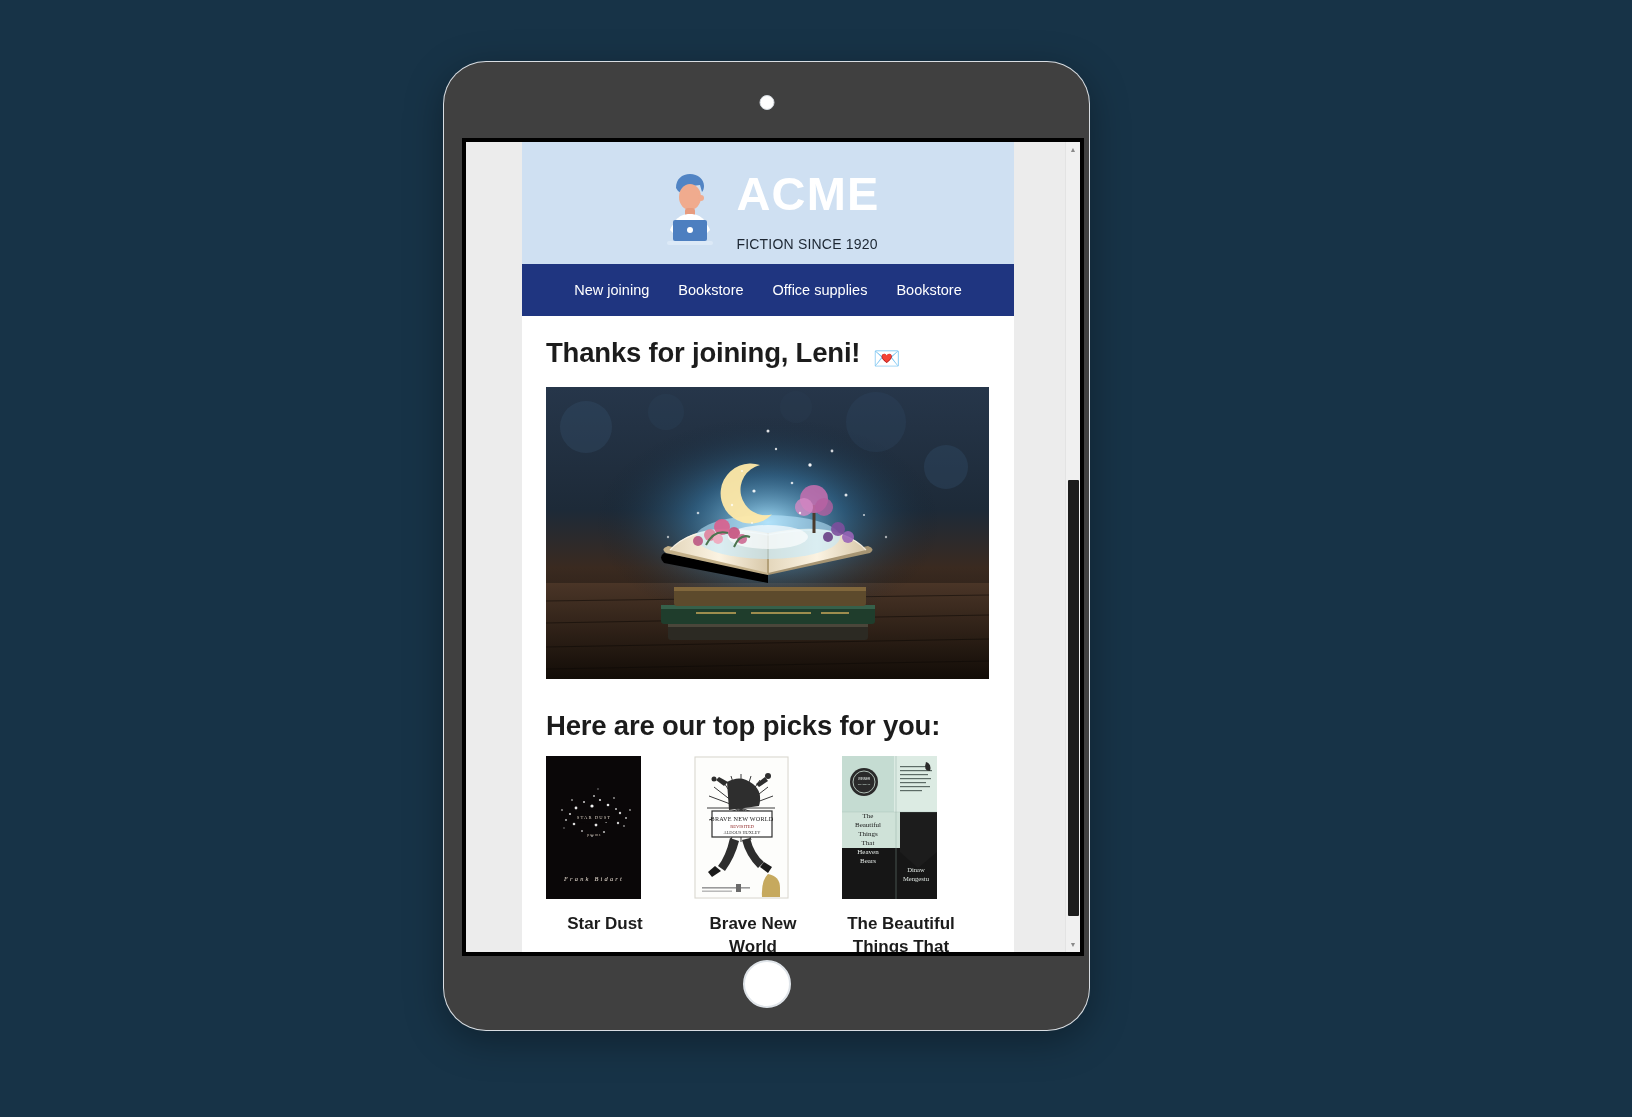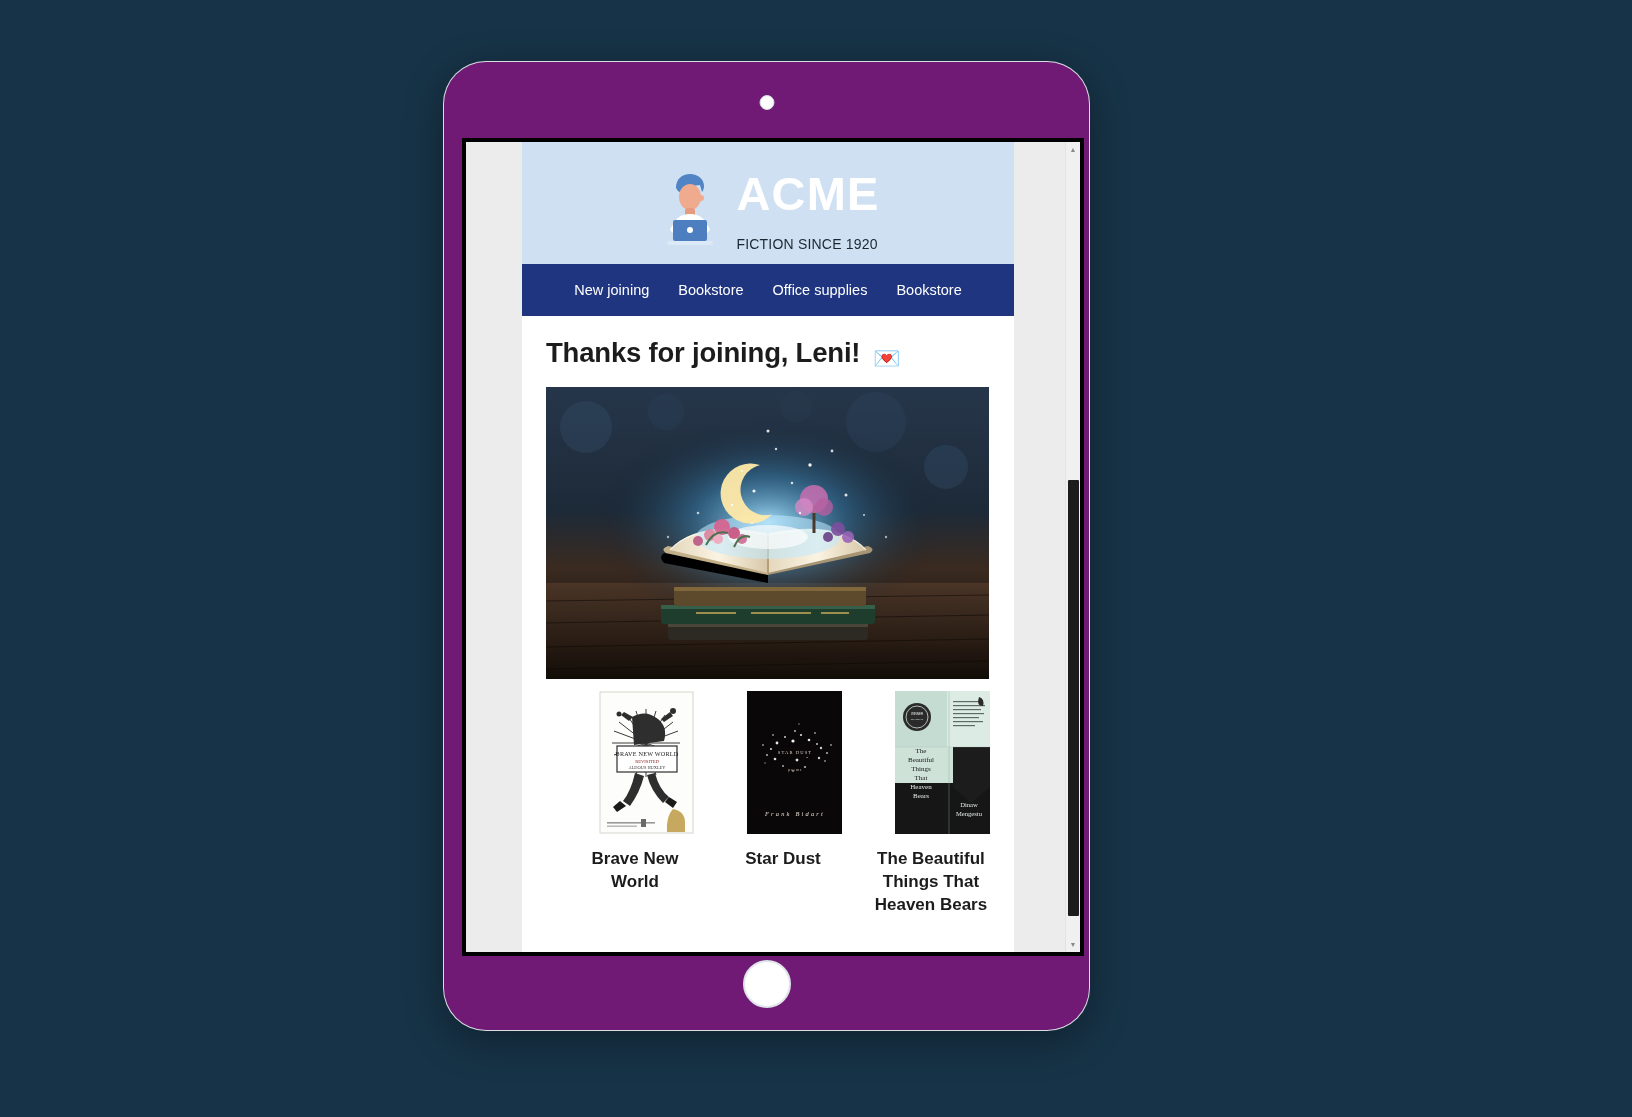--- a/index.html
+++ b/index.html
@@ -16,21 +16,21 @@
     position: relative;
   }
 
   
   #tablet {
     position: absolute;
     left: 444px;
     top: 62px;
     width: 645px;
     height: 968px;
-    background: #701a75;
+    background: #404040;
     border-radius: 42px;
     box-shadow: 0 0 0 1px #d8dde2, 0 10px 38px rgba(0,0,0,.35);
   }
 
   #camera {
     position: absolute;
     left: 50%;
     top: 33px;
     transform: translateX(-50%);
     width: 15px;
@@ -202,21 +202,21 @@
   #books {
     margin-top: 12px;
     display: flex;
     gap: 0;
   }
 
   .book {
     width: 33.33%;
     display: flex;
     flex-direction: column;
-    align-items: flex-end;
+    align-items: flex-start;
   }
 
   .book-cover {
     width: 95px;
     height: 143px;
     display: block;
     background: #ffffff;
   }
 
   .book-title {
@@ -443,77 +443,23 @@
                   <circle cx="286" cy="64" r="1.4" opacity=".8"></circle>
                   <circle cx="340" cy="150" r="1.2" opacity=".6"></circle>
                   <circle cx="122" cy="150" r="1.2" opacity=".6"></circle>
                   <circle cx="222" cy="44" r="1.5" opacity=".85"></circle>
                   <circle cx="254" cy="126" r="1.2" opacity=".8"></circle>
                   <circle cx="206" cy="136" r="1" opacity=".7"></circle>
                 </g>
               </svg>
             </div>
 
+            <h2 id="picks-heading">Here are our top picks for you:</h2>
 
             <div id="books">
-
-              <div class="book">
-                <svg class="book-cover" viewBox="0 0 95 143">
-                  <rect width="95" height="143" fill="#fdfdfb"></rect>
-                  <rect x="1" y="1" width="93" height="141" fill="none" stroke="#d8d5ce"></rect>
-
-                  <g stroke="#3a3a3a" stroke-width="1">
-                    <g transform="translate(47,52)">
-                      <line x1="0" y1="0" x2="0" y2="-34"></line>
-                        <line x1="0" y1="0" x2="10" y2="-32"></line>
-                      <line x1="0" y1="0" x2="19" y2="-28"></line>
-                        <line x1="0" y1="0" x2="27" y2="-21"></line>
-                      <line x1="0" y1="0" x2="32" y2="-12"></line>
-                        <line x1="0" y1="0" x2="34" y2="0"></line>
-                      <line x1="0" y1="0" x2="32" y2="12"></line>
-                        <line x1="0" y1="0" x2="27" y2="21"></line>
-                      <line x1="0" y1="0" x2="19" y2="28"></line>
-                        <line x1="0" y1="0" x2="10" y2="32"></line>
-                      <line x1="0" y1="0" x2="0" y2="34"></line>
-                        <line x1="0" y1="0" x2="-10" y2="32"></line>
-                      <line x1="0" y1="0" x2="-19" y2="28"></line>
-                        <line x1="0" y1="0" x2="-27" y2="21"></line>
-                      <line x1="0" y1="0" x2="-32" y2="12"></line>
-                        <line x1="0" y1="0" x2="-34" y2="0"></line>
-                      <line x1="0" y1="0" x2="-32" y2="-12"></line>
-                        <line x1="0" y1="0" x2="-27" y2="-21"></line>
-                      <line x1="0" y1="0" x2="-19" y2="-28"></line>
-                        <line x1="0" y1="0" x2="-10" y2="-32"></line>
-                    </g>
-                  </g>
-
-                  <path d="M33 26 q14 -8 26 2 q10 8 6 22 l-30 4 z" fill="#2e2e2e"></path>
-                  <path d="M30 30 l-8 -6 l3 -3 l9 5z" fill="#2e2e2e"></path>
-                  <path d="M62 28 l9 -7 l3 4 l-9 6z" fill="#2e2e2e"></path>
-                  <circle cx="74" cy="20" r="3" fill="#2e2e2e"></circle>
-                  <circle cx="20" cy="23" r="2.5" fill="#2e2e2e"></circle>
-
-                  <rect x="18" y="55" width="60" height="26" fill="#ffffff" stroke="#2e2e2e" stroke-width="1.2"></rect>
-                  <text x="48" y="65" font-family="'Liberation Serif',serif" font-size="6.2" fill="#1a1a1a" text-anchor="middle" letter-spacing=".2">BRAVE NEW WORLD</text>
-                  <text x="48" y="71.5" font-family="'Liberation Serif',serif" font-size="4.6" fill="#8a1c1c" text-anchor="middle">REVISITED</text>
-                  <text x="48" y="77.5" font-family="'Liberation Serif',serif" font-size="4.4" fill="#333333" text-anchor="middle">ALDOUS HUXLEY</text>
-
-                  <path d="M36 82 q-4 18 -12 28 l7 5 q10 -14 14 -30z" fill="#2e2e2e"></path>
-                  <path d="M56 82 q4 16 14 24 l-6 6 q-12 -12 -16 -28z" fill="#2e2e2e"></path>
-                  <path d="M21 110 l-7 6 l4 5 l9 -6z" fill="#1a1a1a"></path>
-                  <path d="M70 106 l8 5 l-4 6 l-8 -6z" fill="#1a1a1a"></path>
-
-                  <path d="M74 118 q12 2 12 14 l0 9 l-18 0 q-1 -16 6 -23z" fill="#c6a95e"></path>
-
-                  <rect x="8" y="131" width="48" height="1.6" fill="#9a9a9a"></rect>
-                  <rect x="8" y="134.5" width="30" height="1.4" fill="#b3b3b3"></rect>
-                  <rect x="42" y="128" width="5" height="8" fill="#6a6a6a"></rect>
-                </svg>
-                <div class="book-title">Brave New World</div>
-              </div>
 
               <div class="book">
                 <svg class="book-cover" viewBox="0 0 95 143">
                   <rect width="95" height="143" fill="#0a0708"></rect>
                   <g fill="#ffffff">
                     <circle cx="30" cy="52" r="1.4" opacity=".9"></circle>
                       <circle cx="38" cy="46" r="1" opacity=".8"></circle>
                     <circle cx="46" cy="50" r="1.6" opacity=".95"></circle>
                       <circle cx="54" cy="44" r="1.1" opacity=".85"></circle>
                     <circle cx="62" cy="49" r="1.3" opacity=".9"></circle>
@@ -547,20 +493,75 @@
                   <ellipse cx="48" cy="61" rx="23" ry="6.5" fill="#0a0708"></ellipse>
                   <text x="48" y="63" font-family="'Liberation Serif',serif" font-size="4.6" fill="#d9cfc2" text-anchor="middle" letter-spacing="1.1">STAR DUST</text>
                   <text x="48" y="80" font-family="'Liberation Serif',serif" font-size="4.2" fill="#b9ada0" text-anchor="middle" letter-spacing=".6">poems</text>
                   <text x="48" y="125" font-family="'Liberation Serif',serif" font-size="6.4" fill="#e8ded2" text-anchor="middle" letter-spacing="2.2" font-style="italic">Frank Bidart</text>
                 </svg>
                 <div class="book-title">Star Dust</div>
               </div>
 
               <div class="book">
                 <svg class="book-cover" viewBox="0 0 95 143">
+                  <rect width="95" height="143" fill="#fdfdfb"></rect>
+                  <rect x="1" y="1" width="93" height="141" fill="none" stroke="#d8d5ce"></rect>
+
+                  <g stroke="#3a3a3a" stroke-width="1">
+                    <g transform="translate(47,52)">
+                      <line x1="0" y1="0" x2="0" y2="-34"></line>
+                        <line x1="0" y1="0" x2="10" y2="-32"></line>
+                      <line x1="0" y1="0" x2="19" y2="-28"></line>
+                        <line x1="0" y1="0" x2="27" y2="-21"></line>
+                      <line x1="0" y1="0" x2="32" y2="-12"></line>
+                        <line x1="0" y1="0" x2="34" y2="0"></line>
+                      <line x1="0" y1="0" x2="32" y2="12"></line>
+                        <line x1="0" y1="0" x2="27" y2="21"></line>
+                      <line x1="0" y1="0" x2="19" y2="28"></line>
+                        <line x1="0" y1="0" x2="10" y2="32"></line>
+                      <line x1="0" y1="0" x2="0" y2="34"></line>
+                        <line x1="0" y1="0" x2="-10" y2="32"></line>
+                      <line x1="0" y1="0" x2="-19" y2="28"></line>
+                        <line x1="0" y1="0" x2="-27" y2="21"></line>
+                      <line x1="0" y1="0" x2="-32" y2="12"></line>
+                        <line x1="0" y1="0" x2="-34" y2="0"></line>
+                      <line x1="0" y1="0" x2="-32" y2="-12"></line>
+                        <line x1="0" y1="0" x2="-27" y2="-21"></line>
+                      <line x1="0" y1="0" x2="-19" y2="-28"></line>
+                        <line x1="0" y1="0" x2="-10" y2="-32"></line>
+                    </g>
+                  </g>
+
+                  <path d="M33 26 q14 -8 26 2 q10 8 6 22 l-30 4 z" fill="#2e2e2e"></path>
+                  <path d="M30 30 l-8 -6 l3 -3 l9 5z" fill="#2e2e2e"></path>
+                  <path d="M62 28 l9 -7 l3 4 l-9 6z" fill="#2e2e2e"></path>
+                  <circle cx="74" cy="20" r="3" fill="#2e2e2e"></circle>
+                  <circle cx="20" cy="23" r="2.5" fill="#2e2e2e"></circle>
+
+                  <rect x="18" y="55" width="60" height="26" fill="#ffffff" stroke="#2e2e2e" stroke-width="1.2"></rect>
+                  <text x="48" y="65" font-family="'Liberation Serif',serif" font-size="6.2" fill="#1a1a1a" text-anchor="middle" letter-spacing=".2">BRAVE NEW WORLD</text>
+                  <text x="48" y="71.5" font-family="'Liberation Serif',serif" font-size="4.6" fill="#8a1c1c" text-anchor="middle">REVISITED</text>
+                  <text x="48" y="77.5" font-family="'Liberation Serif',serif" font-size="4.4" fill="#333333" text-anchor="middle">ALDOUS HUXLEY</text>
+
+                  <path d="M36 82 q-4 18 -12 28 l7 5 q10 -14 14 -30z" fill="#2e2e2e"></path>
+                  <path d="M56 82 q4 16 14 24 l-6 6 q-12 -12 -16 -28z" fill="#2e2e2e"></path>
+                  <path d="M21 110 l-7 6 l4 5 l9 -6z" fill="#1a1a1a"></path>
+                  <path d="M70 106 l8 5 l-4 6 l-8 -6z" fill="#1a1a1a"></path>
+
+                  <path d="M74 118 q12 2 12 14 l0 9 l-18 0 q-1 -16 6 -23z" fill="#c6a95e"></path>
+
+                  <rect x="8" y="131" width="48" height="1.6" fill="#9a9a9a"></rect>
+                  <rect x="8" y="134.5" width="30" height="1.4" fill="#b3b3b3"></rect>
+                  <rect x="42" y="128" width="5" height="8" fill="#6a6a6a"></rect>
+                </svg>
+                <div class="book-title">Brave New World</div>
+              </div>
+
+              <div class="book">
+                <svg class="book-cover" viewBox="0 0 95 143">
                   <rect width="95" height="143" fill="#cfe2d8"></rect>
 
                   <rect x="0" y="0" width="52" height="56" fill="#c5dcd2"></rect>
                   <rect x="52" y="0" width="43" height="56" fill="#dcebe3"></rect>
 
                   <g fill="#5c6b66">
                     <rect x="58" y="10" width="30" height="1.2"></rect>
                       <rect x="58" y="14" width="32" height="1.2"></rect>
                     <rect x="58" y="18" width="28" height="1.2"></rect>
                       <rect x="58" y="22" width="31" height="1.2"></rect>

